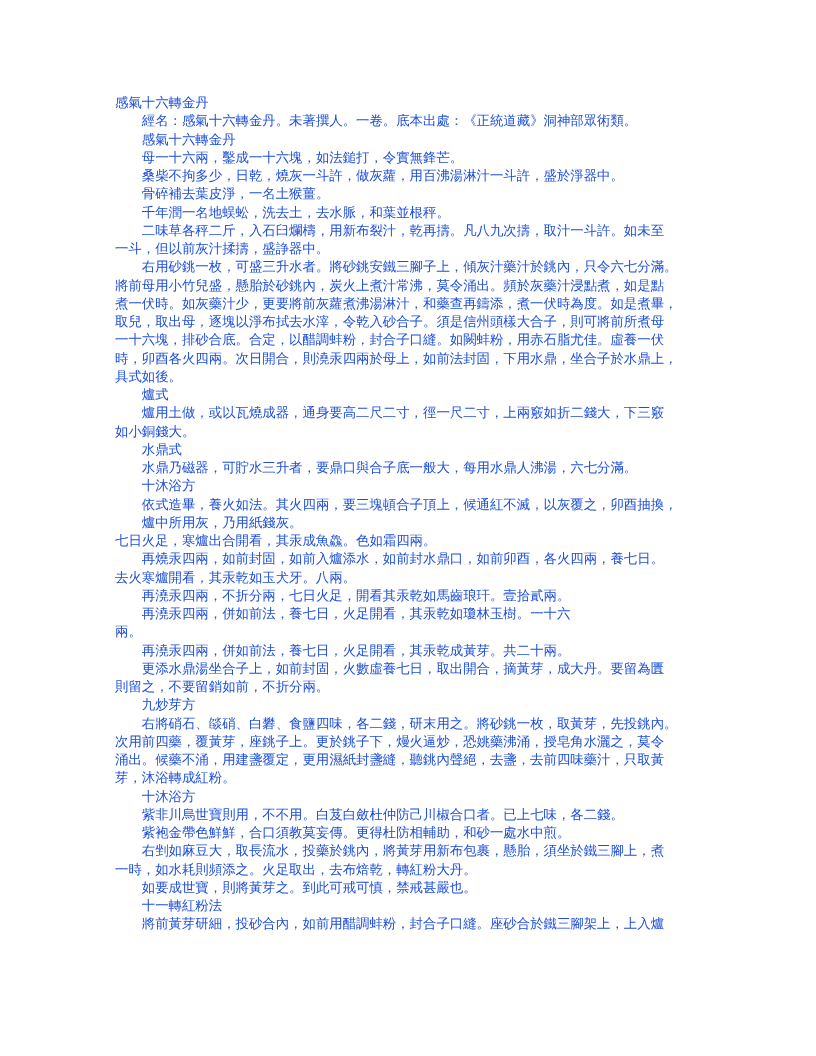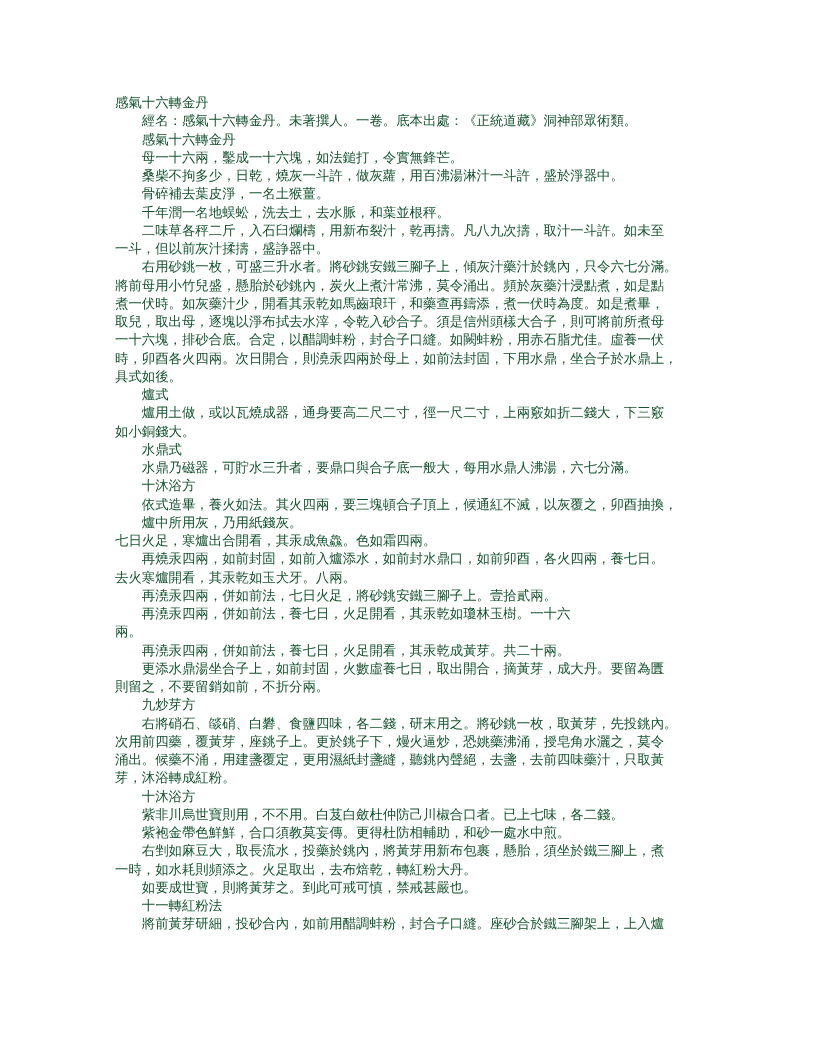--- a/index.html
+++ b/index.html
@@ -23,21 +23,21 @@
     height: 1056px;
     background: #ffffff;
   }
   .textblock {
     position: absolute;
     left: 115px;
     top: 94px;
     width: 594px;
     font-size: 13.4px;
     line-height: 18.26px;
-    color: #14532d;
+    color: #1d4ed8;
     text-align: justify;
   }
   .line {
     white-space: nowrap;
     height: 18.26px;
     overflow: visible;
     letter-spacing: 0;
   }
   .line.indent {
     text-indent: 2em;
@@ -52,37 +52,37 @@
       <div class="line indent">經名：感氣十六轉金丹。未著撰人。一卷。底本出處：《正統道藏》洞神部眾術類。</div>
       <div class="line indent">感氣十六轉金丹</div>
       <div class="line indent">母一十六兩，鑿成一十六塊，如法鎚打，令實無鋒芒。</div>
       <div class="line indent">桑柴不拘多少，日乾，燒灰一斗許，做灰蘿，用百沸湯淋汁一斗許，盛於淨器中。</div>
       <div class="line indent">骨碎補去葉皮淨，一名土猴薑。</div>
       <div class="line indent">千年潤一名地蜈蚣，洗去土，去水脈，和葉並根秤。</div>
       <div class="line indent">二味草各秤二斤，入石臼爛檮，用新布裂汁，乾再擣。凡八九次擣，取汁一斗許。如未至</div>
       <div class="line">一斗，但以前灰汁揉擣，盛諍器中。</div>
       <div class="line indent">右用砂銚一枚，可盛三升水者。將砂銚安鐵三腳子上，傾灰汁藥汁於銚內，只令六七分滿。</div>
       <div class="line">將前母用小竹兒盛，懸胎於砂銚內，炭火上煮汁常沸，莫令涌出。頻於灰藥汁浸點煮，如是點</div>
-      <div class="line">煮一伏時。如灰藥汁少，開看其汞乾如馬齒琅玕，和藥查再鑄添，煮一伏時為度。如是煮畢，</div>
+      <div class="line">煮一伏時。如灰藥汁少，更要將前灰蘿煮沸湯淋汁，和藥查再鑄添，煮一伏時為度。如是煮畢，</div>
       <div class="line">取兒，取出母，逐塊以淨布拭去水滓，令乾入砂合子。須是信州頭樣大合子，則可將前所煮母</div>
       <div class="line">一十六塊，排砂合底。合定，以醋調蚌粉，封合子口縫。如闕蚌粉，用赤石脂尤佳。虛養一伏</div>
       <div class="line">時，卯酉各火四兩。次日開合，則澆汞四兩於母上，如前法封固，下用水鼎，坐合子於水鼎上，</div>
       <div class="line">具式如後。</div>
       <div class="line indent">爐式</div>
       <div class="line indent">爐用土做，或以瓦燒成器，通身要高二尺二寸，徑一尺二寸，上兩竅如折二錢大，下三竅</div>
       <div class="line">如小銅錢大。</div>
       <div class="line indent">水鼎式</div>
       <div class="line indent">水鼎乃磁器，可貯水三升者，要鼎口與合子底一般大，每用水鼎人沸湯，六七分滿。</div>
       <div class="line indent">十沐浴方</div>
       <div class="line indent">依式造畢，養火如法。其火四兩，要三塊頓合子頂上，候通紅不滅，以灰覆之，卯酉抽換，</div>
       <div class="line indent">爐中所用灰，乃用紙錢灰。</div>
       <div class="line">七日火足，寒爐出合開看，其汞成魚鱻。色如霜四兩。</div>
       <div class="line indent">再燒汞四兩，如前封固，如前入爐添水，如前封水鼎口，如前卯酉，各火四兩，養七日。</div>
       <div class="line">去火寒爐開看，其汞乾如玉犬牙。八兩。</div>
-      <div class="line indent">再澆汞四兩，併如前法，七日火足，將砂銚安鐵三腳子上。壹拾貳兩。</div>
+      <div class="line indent">再澆汞四兩，不折分兩，七日火足，開看其汞乾如馬齒琅玕。壹拾貳兩。</div>
       <div class="line indent">再澆汞四兩，併如前法，養七日，火足開看，其汞乾如瓊林玉樹。一十六</div>
       <div class="line">兩。</div>
       <div class="line indent">再澆汞四兩，併如前法，養七日，火足開看，其汞乾成黃芽。共二十兩。</div>
       <div class="line indent">更添水鼎湯坐合子上，如前封固，火數虛養七日，取出開合，摘黃芽，成大丹。要留為匱</div>
       <div class="line">則留之，不要留銷如前，不折分兩。</div>
       <div class="line indent">九炒芽方</div>
       <div class="line indent">右將硝石、燄硝、白礬、食鹽四味，各二錢，研末用之。將砂銚一枚，取黃芽，先投銚內。</div>
       <div class="line">次用前四藥，覆黃芽，座銚子上。更於銚子下，熳火逼炒，恐姚藥沸涌，授皂角水灑之，莫令</div>
       <div class="line">涌出。候藥不涌，用建盞覆定，更用濕紙封盞縫，聽銚內聲絕，去盞，去前四味藥汁，只取黃</div>
       <div class="line">芽，沐浴轉成紅粉。</div>

